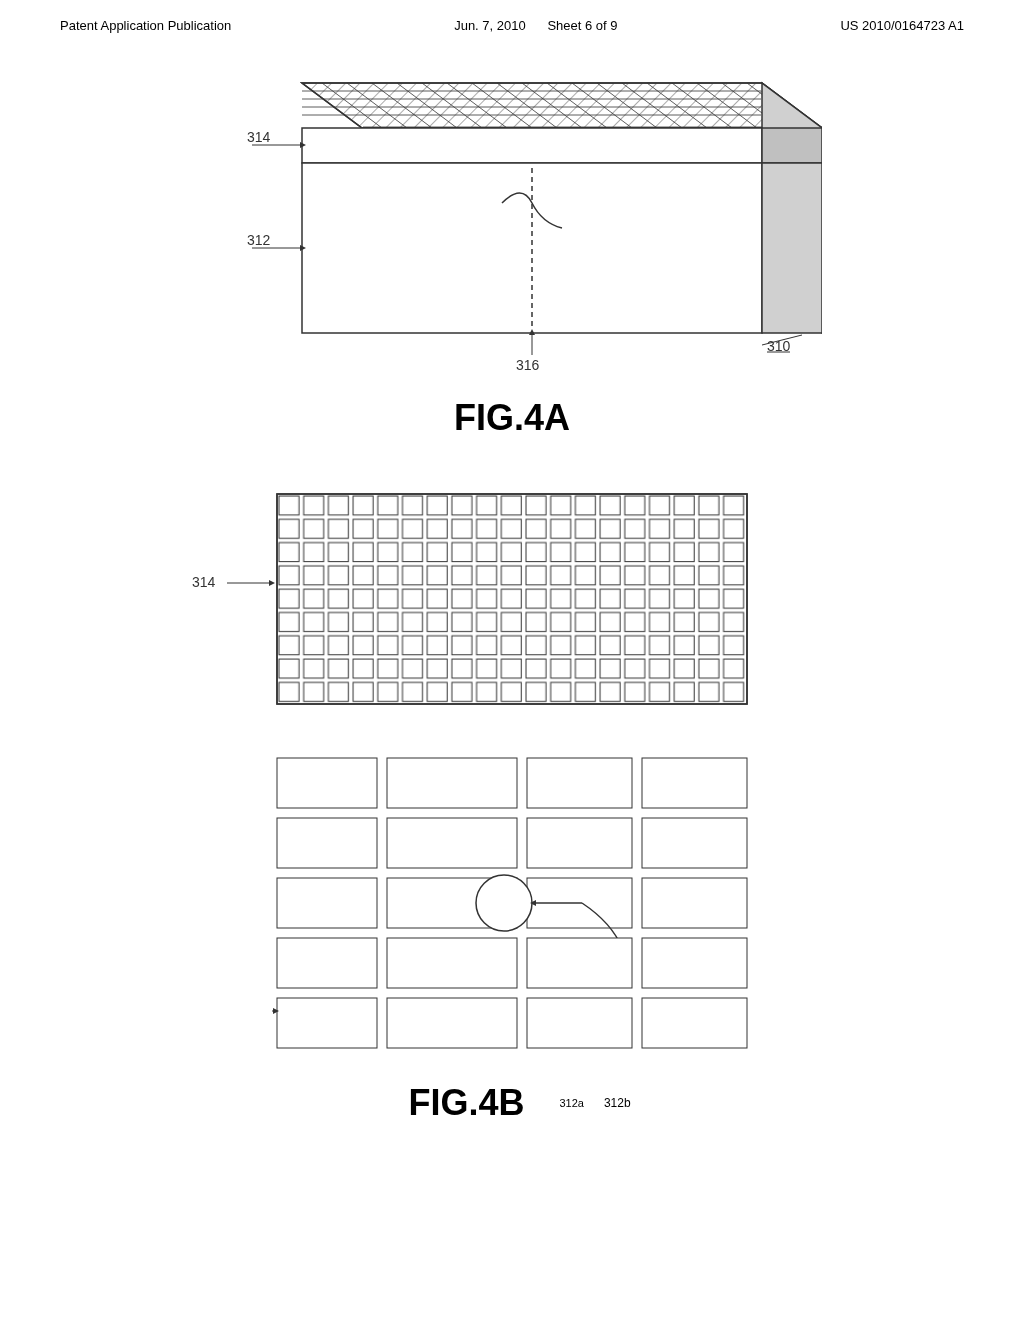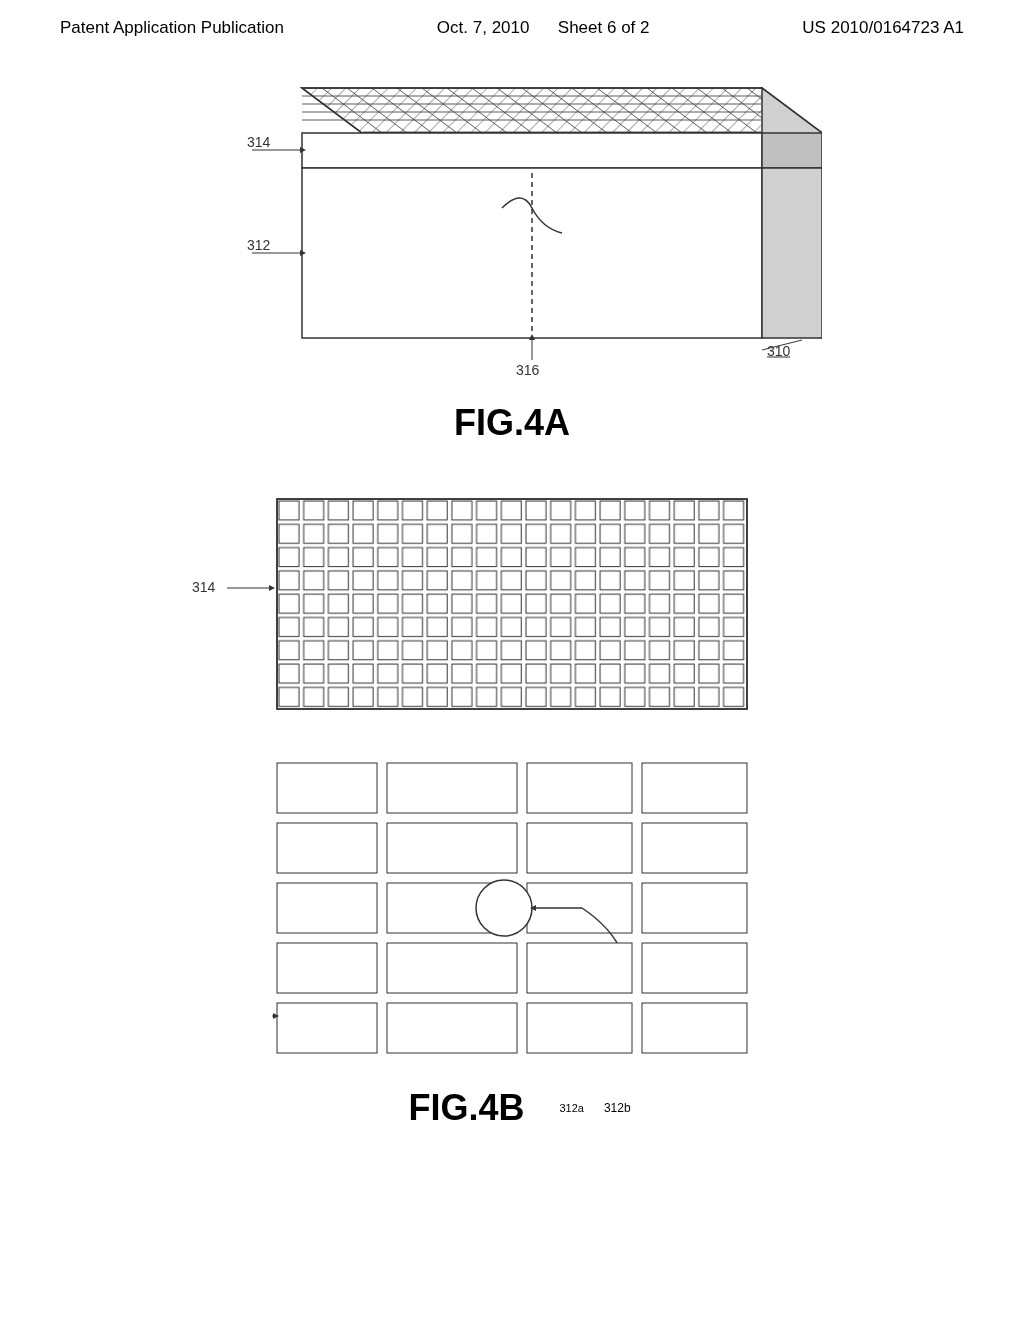--- a/index.html
+++ b/index.html
@@ -11,21 +11,21 @@
       position: relative;
       overflow: hidden;
     }
 
     
     .header {
       display: flex;
       justify-content: space-between;
       align-items: center;
       padding: 18px 60px 0 60px;
-      font-size: 17px;
+      font-size: 13px;
     }
 
     
     .content {
       padding: 20px 75px;
     }
 
     
     .fig4a-section {
       display: flex;
@@ -83,23 +83,23 @@
       width: 480px;
     }
 
   </style>
 </head>
 <body>
 
 <div class="header">
   <span>Patent Application Publication</span>
   <span>
-    <span>Oct. 7, 2010</span>
+    <span>Jun. 7, 2010</span>
     &nbsp;&nbsp;&nbsp;&nbsp;
-    <span>Sheet 6 of 2</span>
+    <span>Sheet 6 of 9</span>
   </span>
   <span>US 2010/0164723 A1</span>
 </div>
 
 <div class="content">
 
   <div class="fig4a-section">
     <div class="fig4a-container">
 
       

